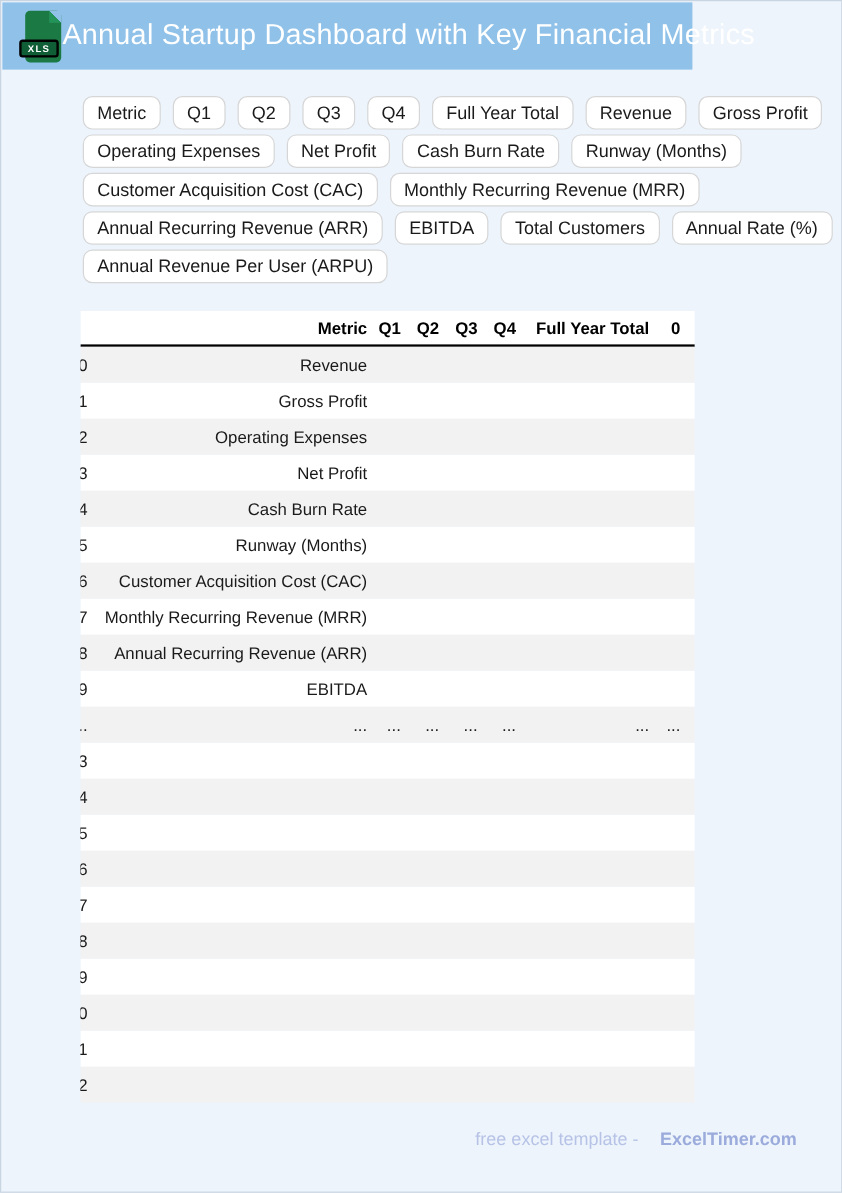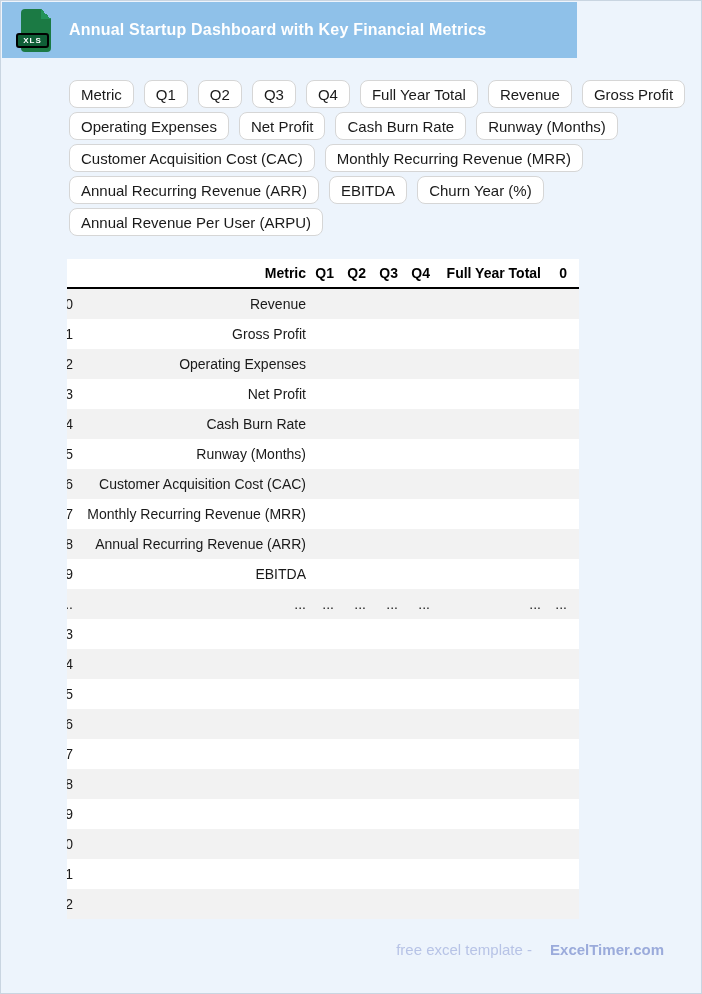--- a/index.html
+++ b/index.html
@@ -29,21 +29,21 @@
     background: linear-gradient(225deg, var(--c-header_bg,#8fc1e9) 50%, #24935a 50%);
   }
   .xls-badge {
     position:absolute; left:-5px; top:24px; width:33px; height:15px;
     background: var(--c-icon_badge_green, #0f5e36);
     border:2px solid #000000; border-radius:3px;
     color:#fff; font-size:8px; font-weight:bold; letter-spacing:1px;
     display:flex; align-items:center; justify-content:center;
   }
   .page-title {
-    margin-left:18px; color:#fff; font-size:16px; font-weight:700;
+    margin-left:1px; color:#fff; font-size:24px; font-weight:400;
     letter-spacing:0.2px; white-space:nowrap;
   }
 
   
   .chips {
     position:absolute; left:68px; top:79px; width:620px;
     display:flex; flex-direction:column; gap:4px;
   }
   .chip-row { display:flex; gap:10px; }
   .chip {
@@ -113,21 +113,22 @@
         <button class="chip">Cash Burn Rate</button>
         <button class="chip">Runway (Months)</button>
       </div>
       <div class="chip-row">
         <button class="chip">Customer Acquisition Cost (CAC)</button>
         <button class="chip">Monthly Recurring Revenue (MRR)</button>
       </div>
       <div class="chip-row">
         <button class="chip">Annual Recurring Revenue (ARR)</button>
         <button class="chip">EBITDA</button>
-        <button class="chip">Churn Year (%)</button>
+        <button class="chip">Total Customers</button>
+        <button class="chip">Annual Rate (%)</button>
       </div>
       <div class="chip-row">
         <button class="chip">Annual Revenue Per User (ARPU)</button>
       </div>
     </div>
 
   <div class="metrics-table">
     <div class="t-row t-head">
         <div class="cell c0">Metric</div>
         <div class="cell c1">Q1</div>

